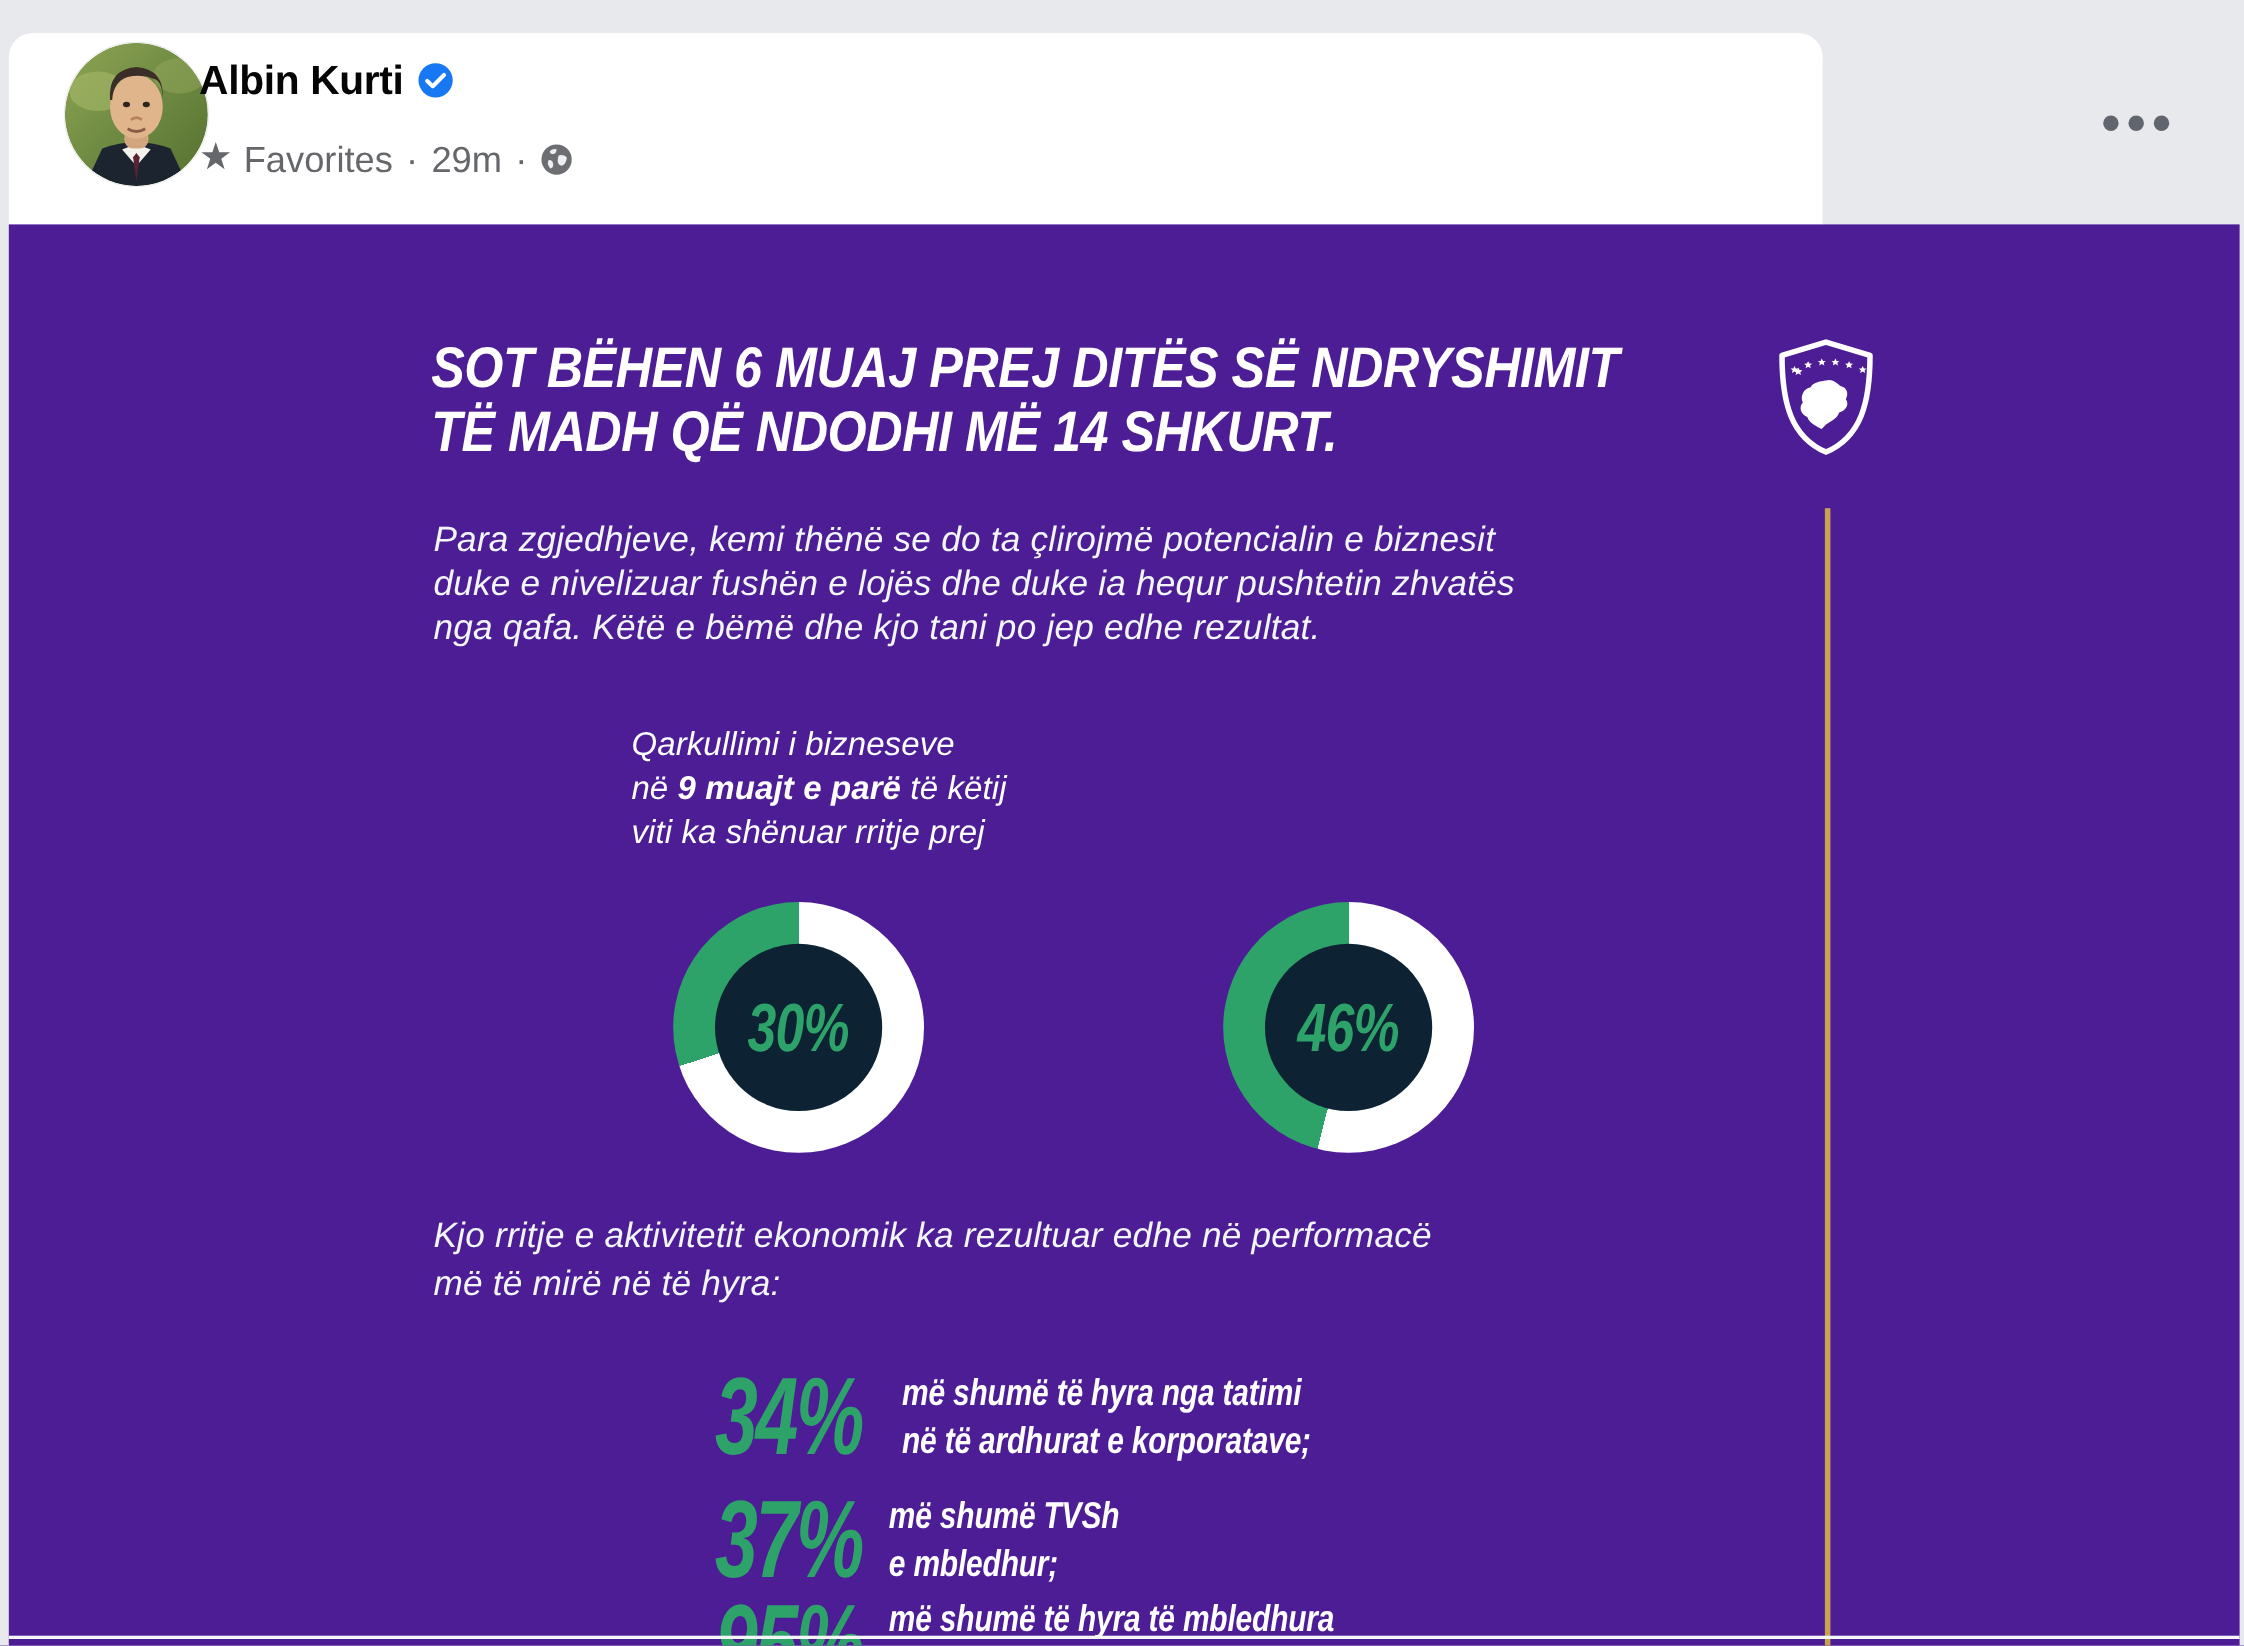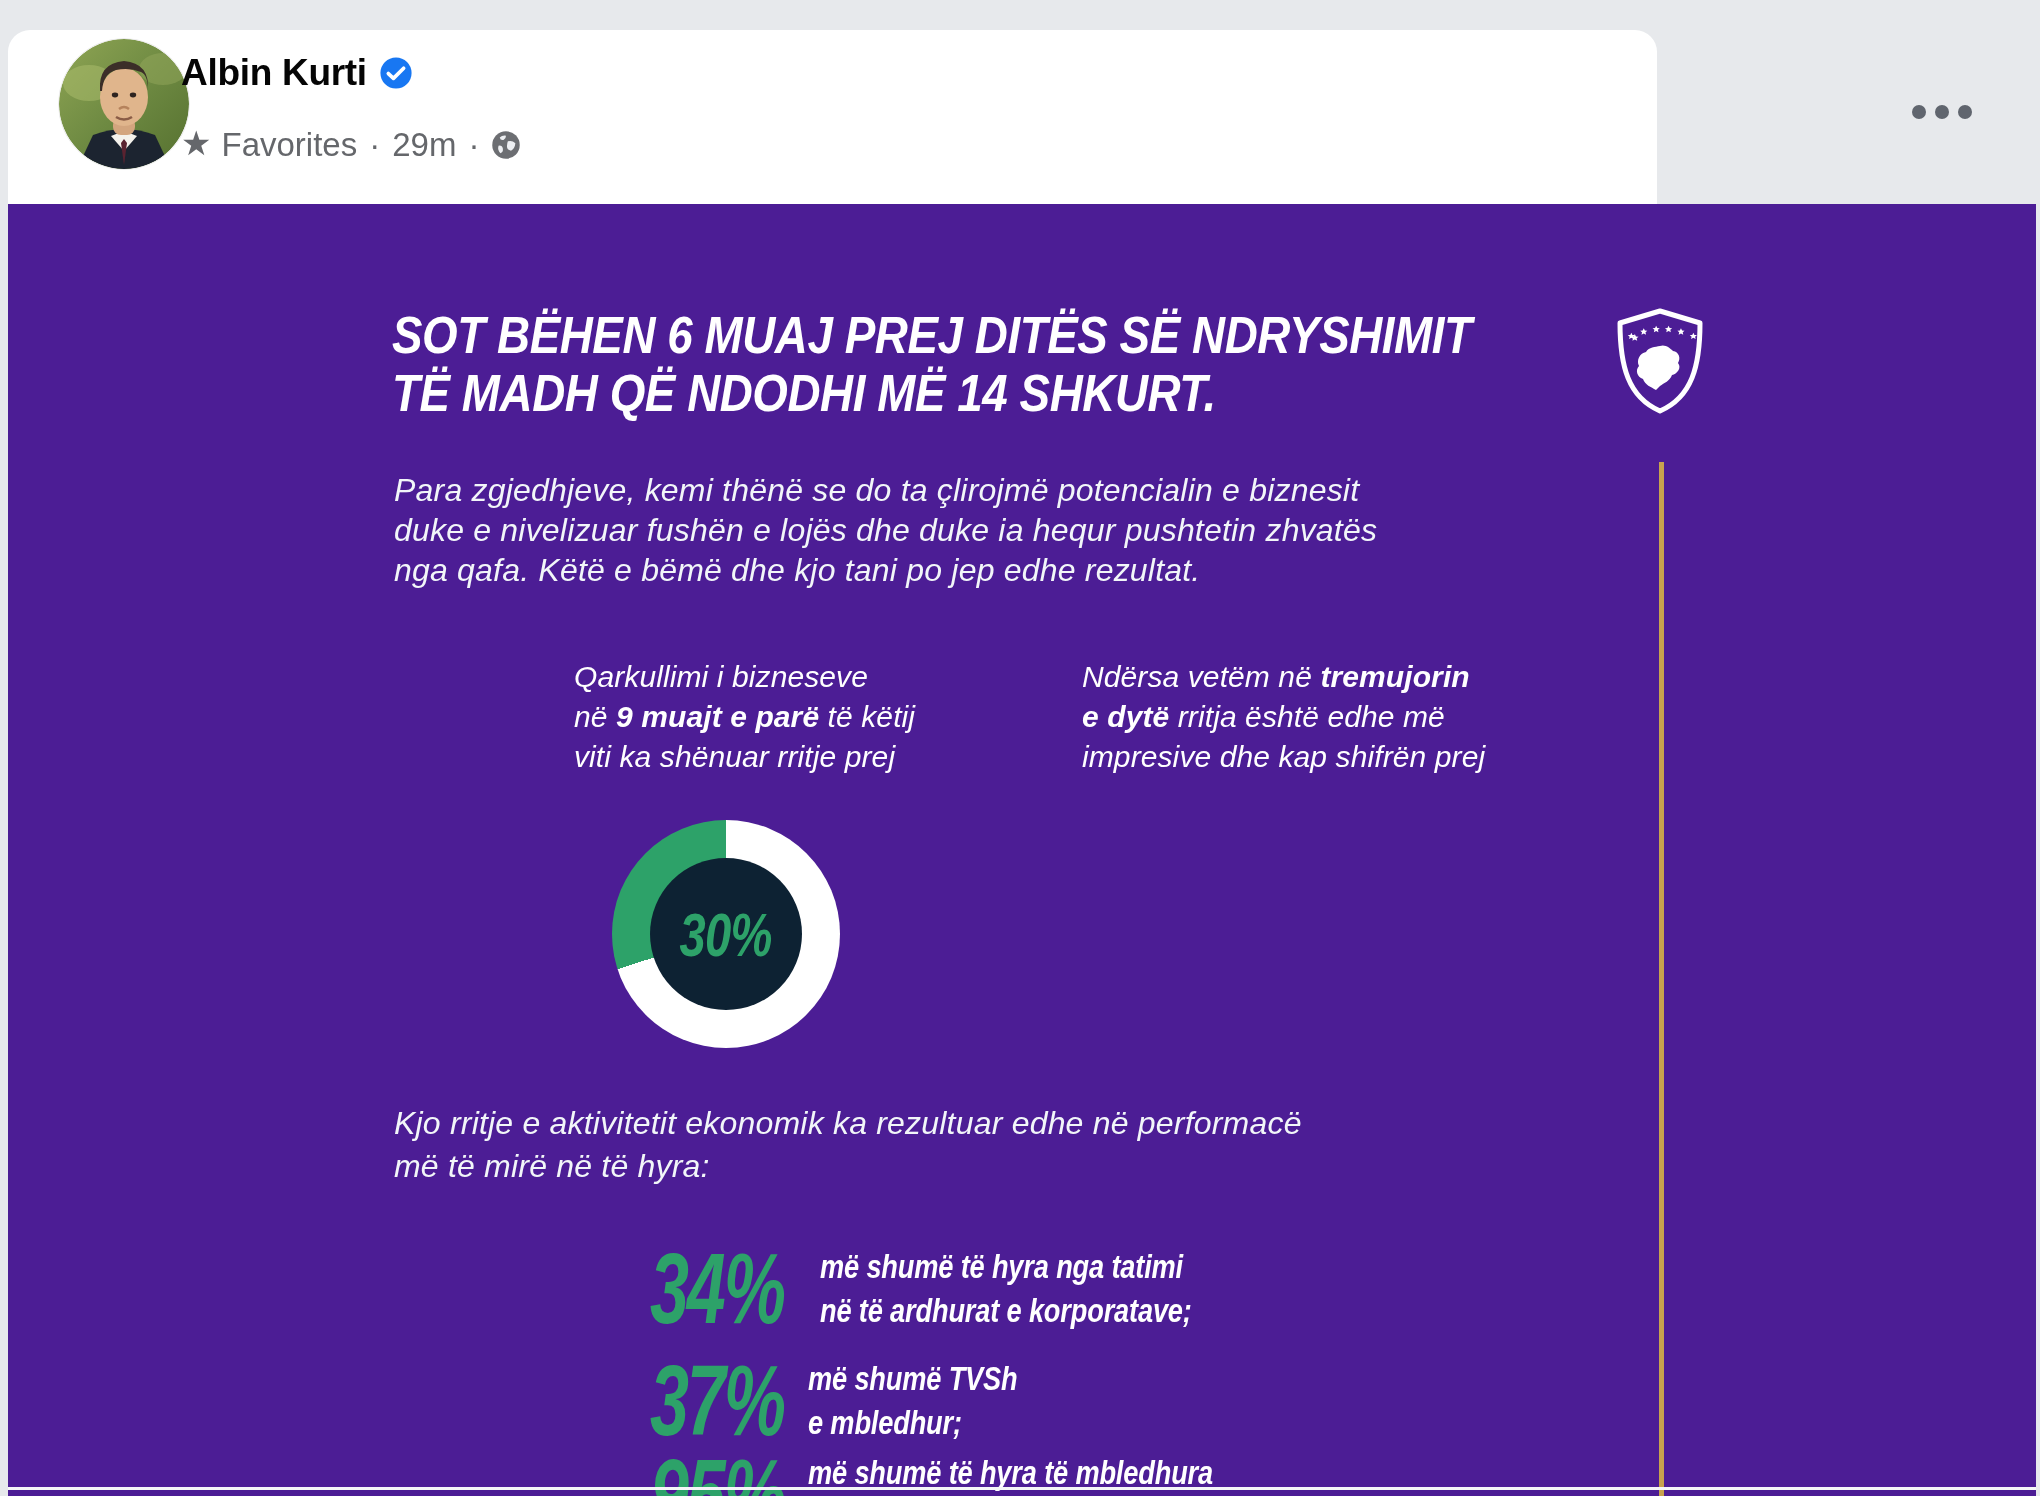--- a/index.html
+++ b/index.html
@@ -187,30 +187,32 @@
     <div class="gold-line"></div>
 
     <div class="ig-intro">Para zgjedhjeve, kemi thënë se do ta çlirojmë potencialin e biznesit
 duke e nivelizuar fushën e lojës dhe duke ia hequr pushtetin zhvatës
 nga qafa. Këtë e bëmë dhe kjo tani po jep edhe rezultat.</div>
 
     <div class="col-text col-left"><span>Qarkullimi i bizneseve
 në </span><b>9 muajt e parë</b><span> të këtij
 viti ka shënuar rritje prej</span></div>
 
-    <div class="col-text col-right"><span>Ndërsa vetëm në </span><b>tremujorin
-e dytë</b><span> rritja është edhe më
-impresive dhe kap shifrën prej</span></div>
 
     <div class="donut donut-left" style="background: conic-gradient(rgb(255, 255, 255) 0deg, rgb(255, 255, 255) 70%, rgb(45, 162, 105) 70%, rgb(45, 162, 105) 100%);">
       <div class="hole">
           <span class="label">30%</span>
         </div>
     </div>
 
+    <div class="donut donut-right" style="background: conic-gradient(rgb(255, 255, 255) 0deg, rgb(255, 255, 255) 54%, rgb(45, 162, 105) 54%, rgb(45, 162, 105) 100%);">
+      <div class="hole">
+          <span class="label">46%</span>
+        </div>
+    </div>
 
     <div class="ig-outro">Kjo rritje e aktivitetit ekonomik ka rezultuar edhe në performacë
 më të mirë në të hyra:</div>
 
     <div class="stat-row r0">
       <div class="stat-value">34%</div>
       <div class="stat-text">më shumë të hyra nga tatimi
 në të ardhurat e korporatave;</div>
     </div>
     <div class="stat-row r1">

